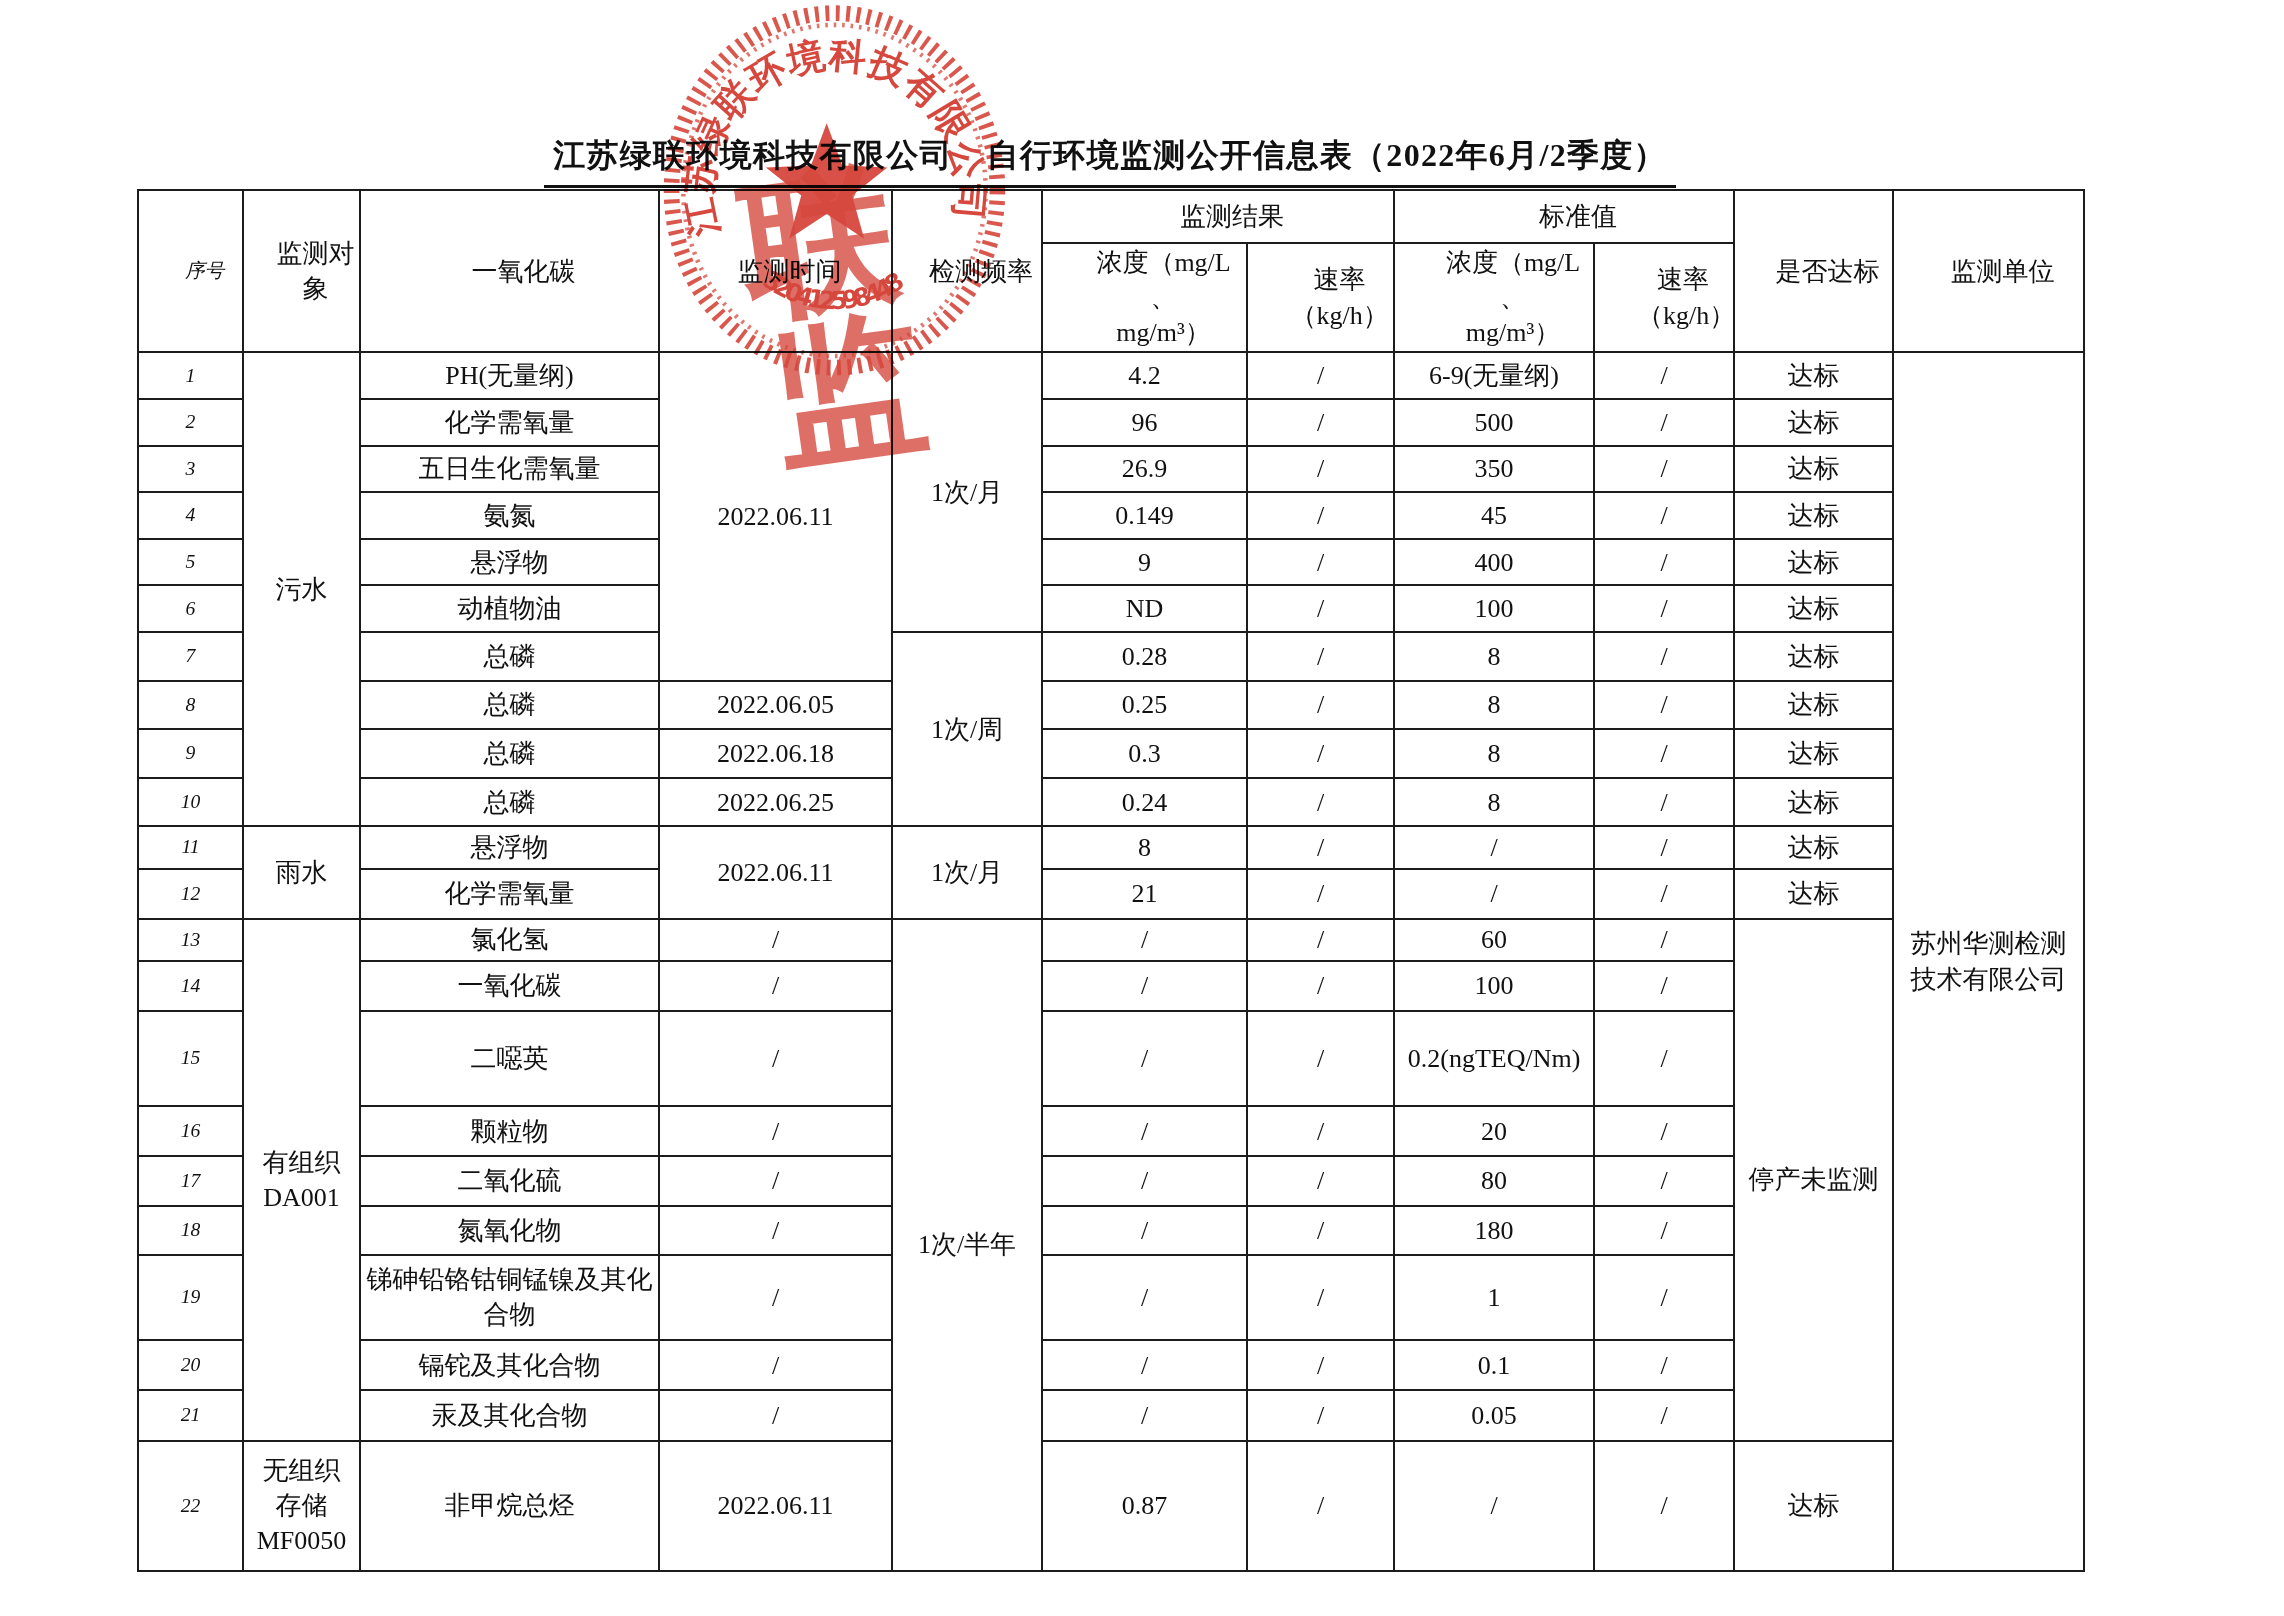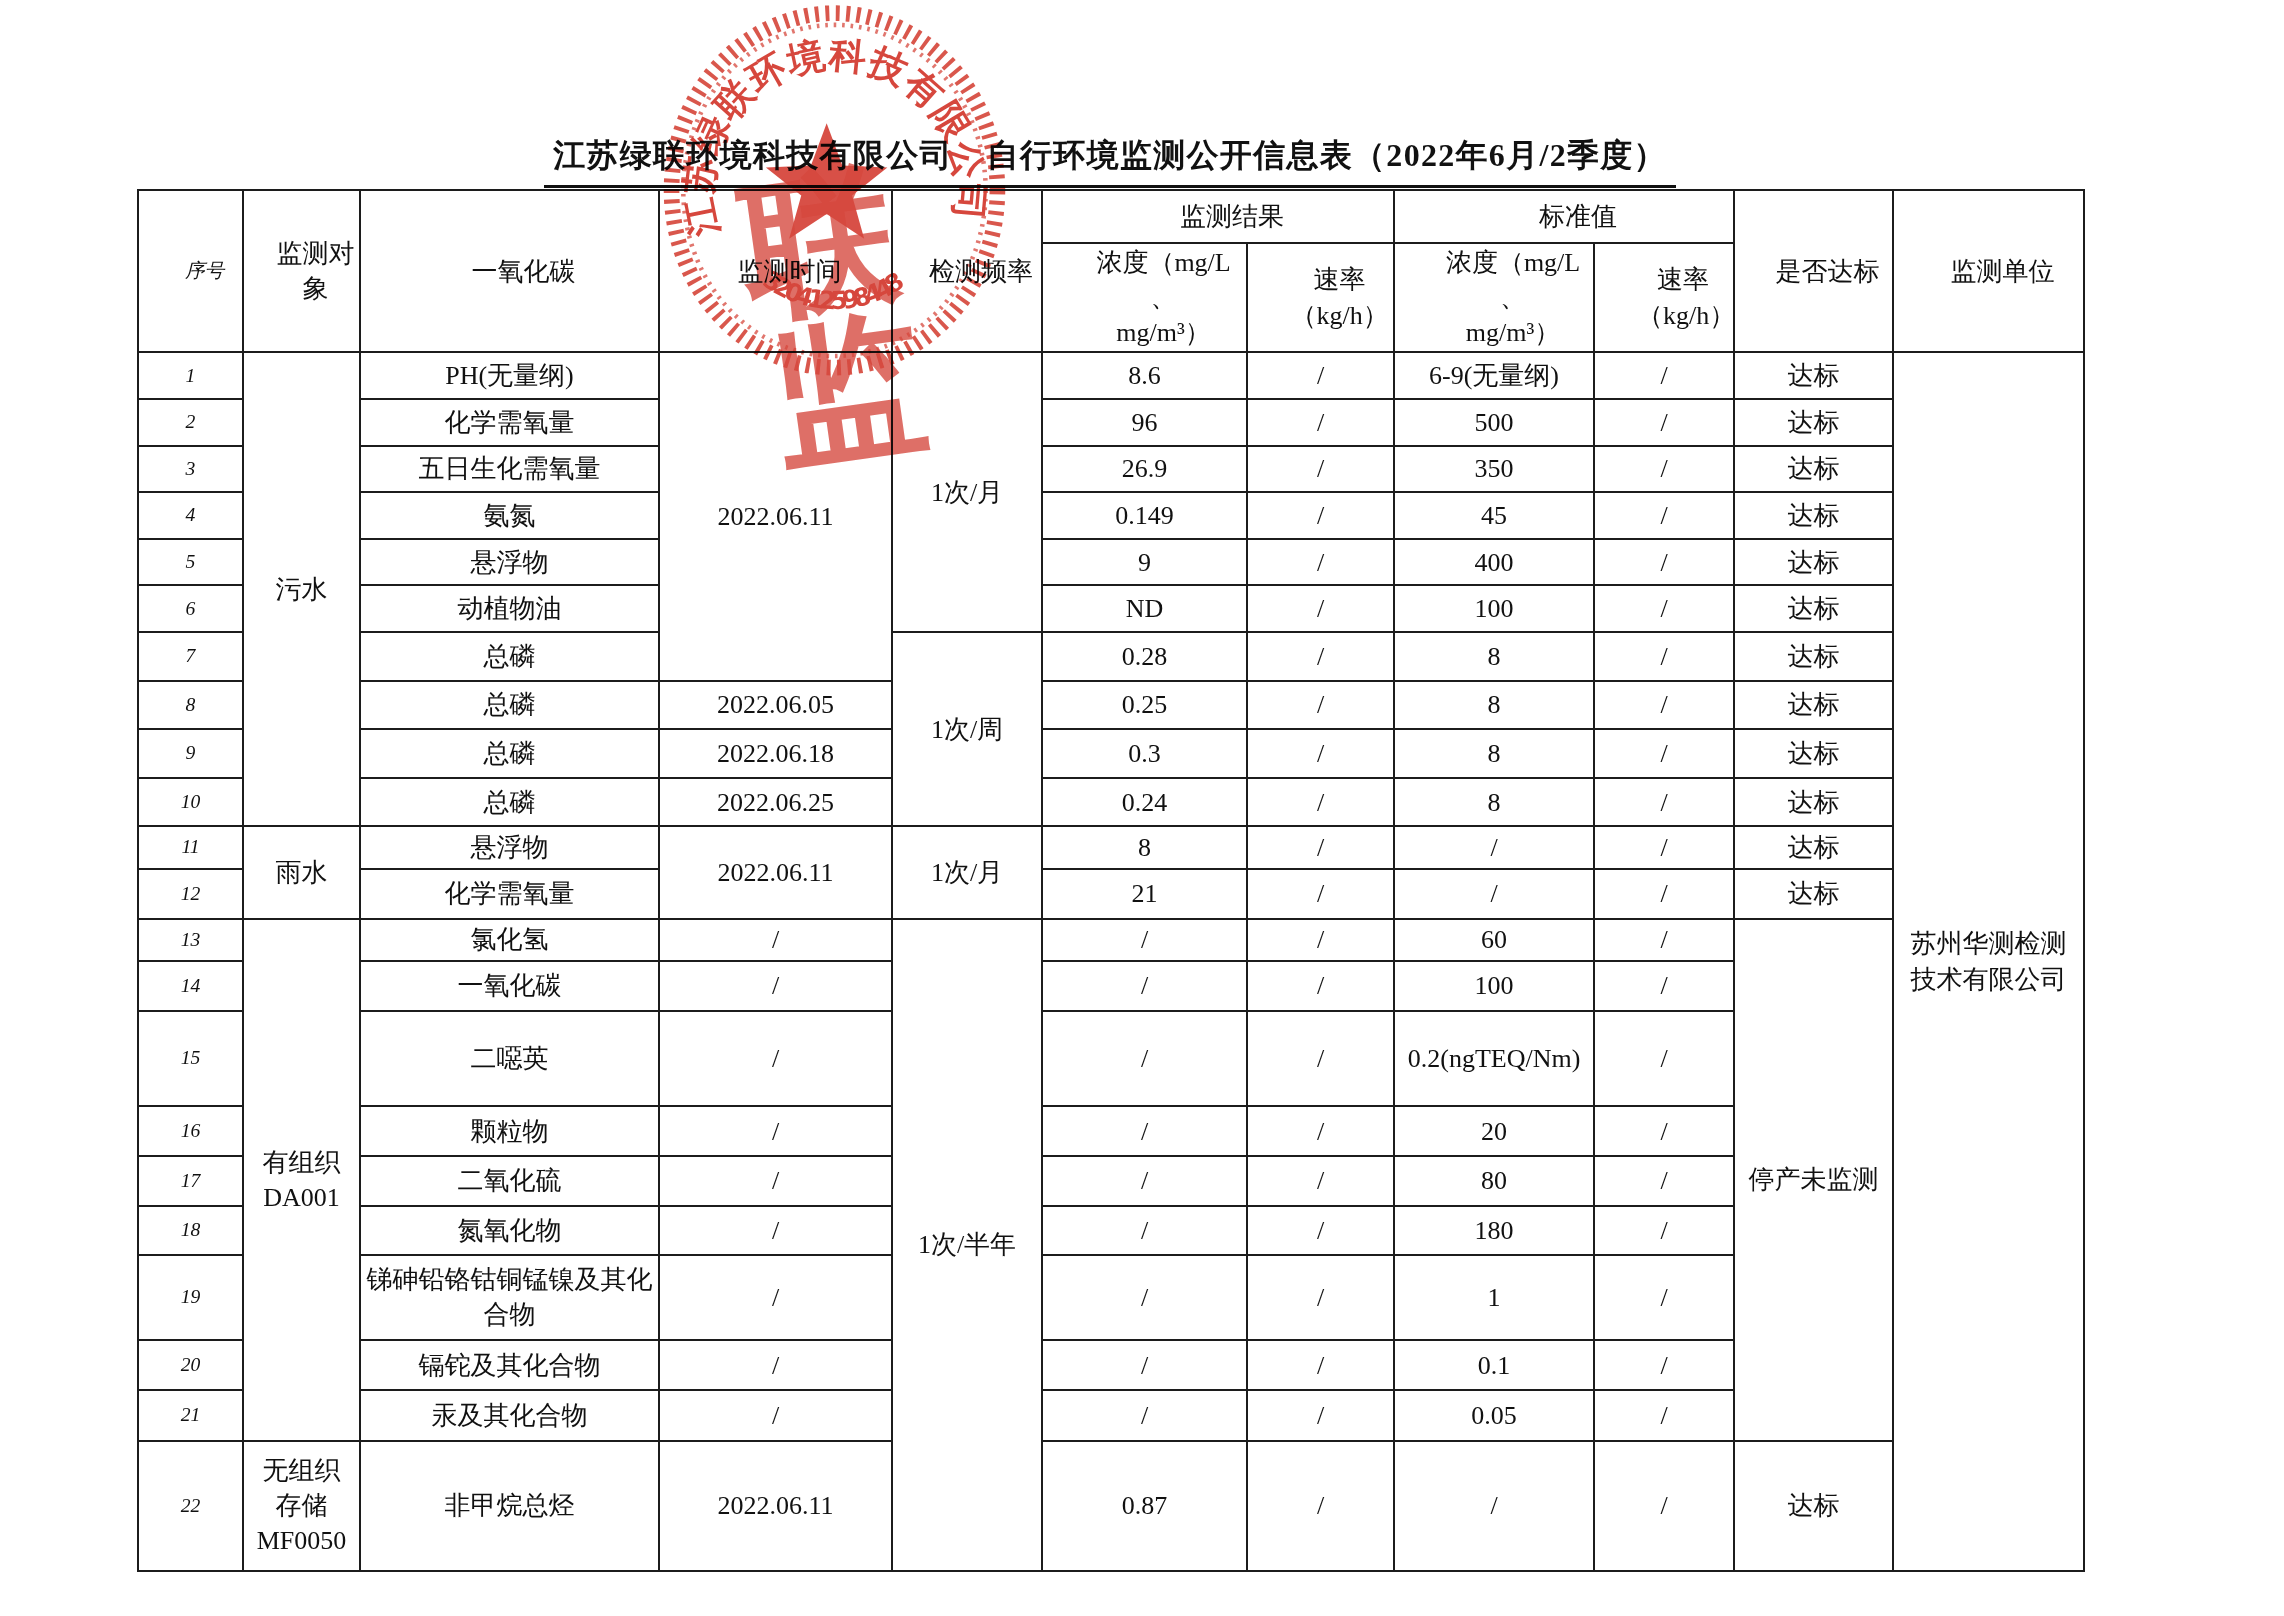--- a/index.html
+++ b/index.html
@@ -108,21 +108,21 @@
       <th>速率
 （kg/h）</th>
     </tr>
 
     <tr class="h71">
       <td class="no-col">1</td>
       <td rowspan="10">污水</td>
       <td>PH(无量纲)</td>
       <td rowspan="7">2022.06.11</td>
       <td rowspan="6">1次/月</td>
-      <td>8.6</td>
+      <td>4.2</td>
       <td>/</td>
       <td>6-9(无量纲)</td>
       <td>/</td>
       <td>达标</td>
       <td rowspan="22">苏州华测检测
 技术有限公司</td>
     </tr>
     <tr class="h71">
       <td class="no-col">2</td>
       <td>化学需氧量</td>

